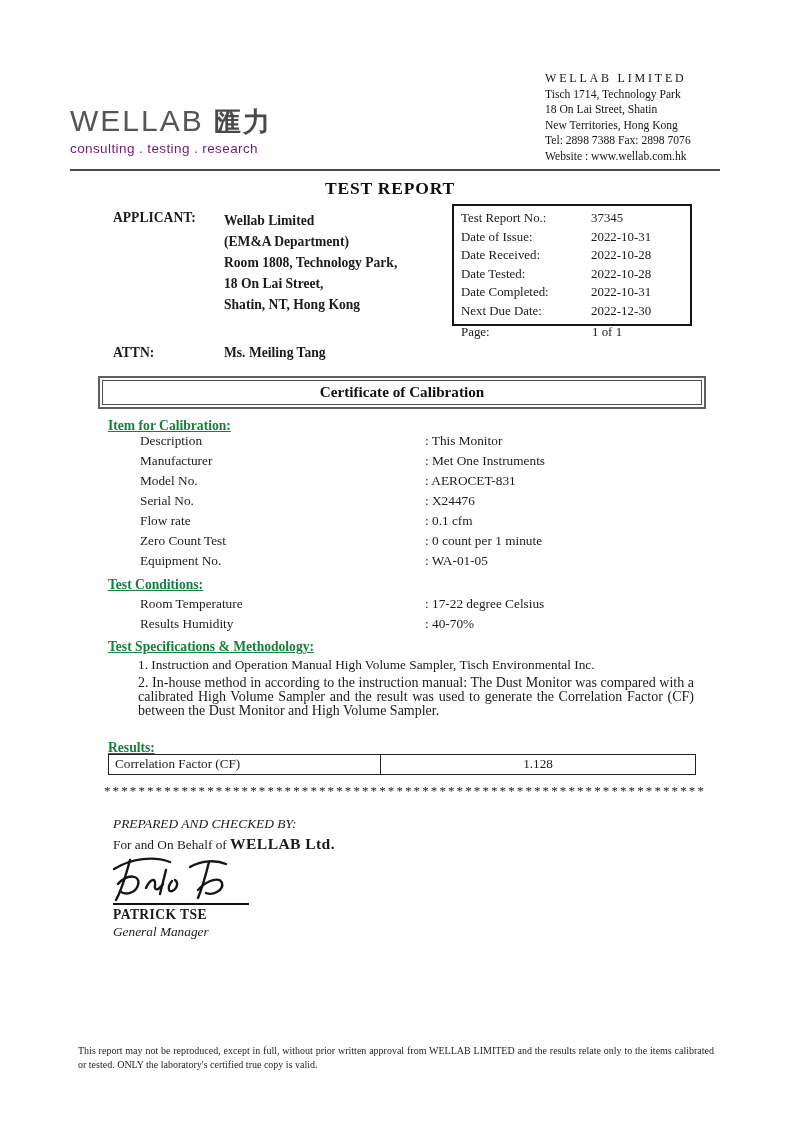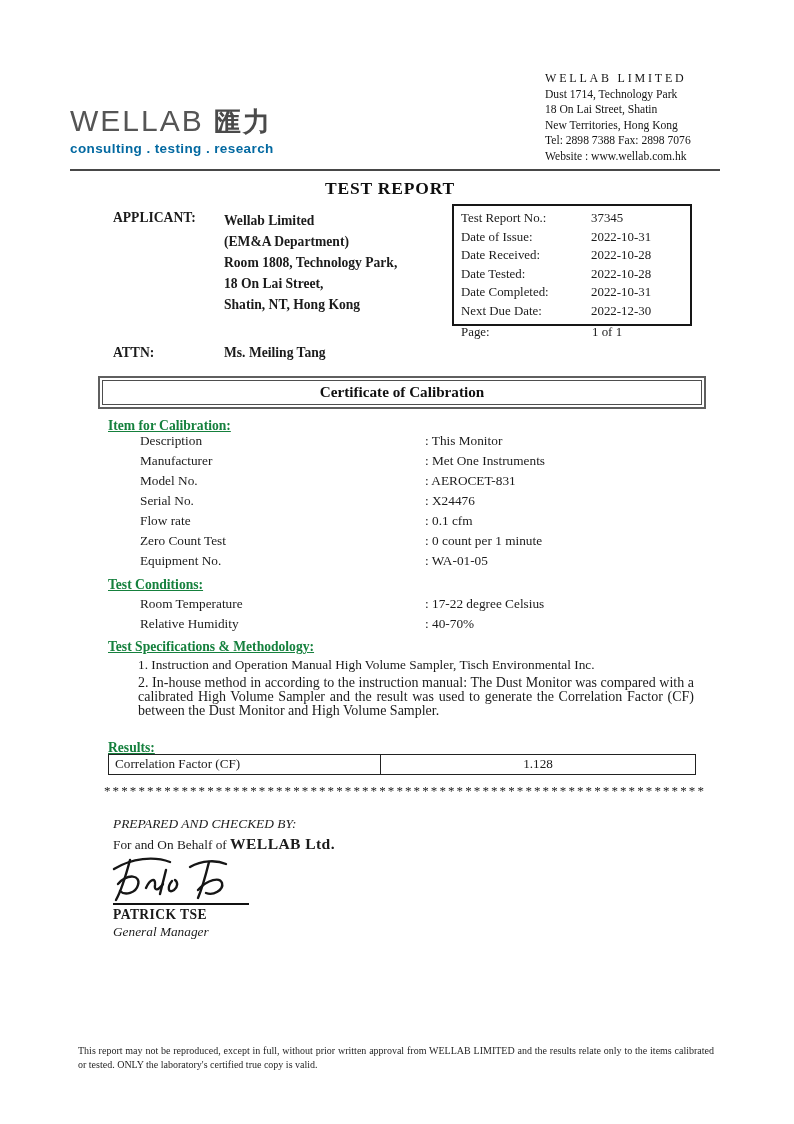--- a/index.html
+++ b/index.html
@@ -7,21 +7,21 @@
     position:relative;width:794px;height:1124px;background:#ffffff;
     font-family:"Liberation Serif",serif;color:#1b1b1b;overflow:hidden;
   }
   
   .letterhead{position:absolute;top:71px;left:545px;font-size:11.6px;line-height:15.6px;color:#141414;}
   .lh-company{letter-spacing:2.8px;font-size:12px;}
   
   .logo{position:absolute;top:104px;left:70px;font-family:"Liberation Sans",sans-serif;}
   .logo-brand{font-size:30px;letter-spacing:2px;color:#555;font-weight:500;}
   .logo-cjk{font-weight:700;color:#4a4a4a;font-size:27px;}
-  .logo-tagline{font-size:13.5px;font-weight:700;letter-spacing:0.4px;color:#0369a1;margin-top:1px;}
+  .logo-tagline{font-size:13.5px;font-weight:400;letter-spacing:0.4px;color:#701a75;margin-top:1px;}
   
   .rule{position:absolute;top:169px;left:70px;width:650px;border-top:2px solid #484848;}
   
   .title{position:absolute;top:178px;left:0;width:780px;text-align:center;
          font-size:17.5px;font-weight:700;letter-spacing:0.8px;color:#101010;}
   
   .applicant-label{position:absolute;top:210px;left:113px;font-weight:700;font-size:13.6px;}
   .applicant-lines{position:absolute;top:210px;left:224px;font-weight:700;font-size:13.6px;line-height:21px;}
   
   .infobox{position:absolute;top:204px;left:452px;width:229px;border:2.5px solid #161616;padding:3px 0 3px 7px;background:#fff;}
@@ -58,21 +58,21 @@
   
   .footer{position:absolute;top:1044px;left:78px;width:636px;font-size:10px;line-height:13.6px;text-align:justify;color:#1f1f1f;}
 </style>
 </head>
 <body>
 
 <div class="page">
 
   <div class="letterhead">
     <div class="lh-company">WELLAB LIMITED</div>
-    <div>Dust 1714, Technology Park</div>
+    <div>Tisch 1714, Technology Park</div>
     <div>18 On Lai Street, Shatin</div>
     <div>New Territories, Hong Kong</div>
     <div>Tel: 2898 7388 Fax: 2898 7076</div>
     <div>Website : www.wellab.com.hk</div>
   </div>
 
   <div class="logo">
     <div class="logo-brand">
       <span>WELLAB</span>
       <span class="logo-cjk">匯力</span>
@@ -163,21 +163,21 @@
     </div>
   </div>
 
   <div class="heading" style="top:577px;">Test Conditions:</div>
   <div class="kv-block" style="top:594px;">
     <div class="kv-row">
       <span class="kv-label">Room Temperature</span>
       <span>: 17-22 degree Celsius</span>
     </div>
     <div class="kv-row">
-      <span class="kv-label">Relative Humidity</span>
+      <span class="kv-label">Results Humidity</span>
       <span>: 40-70%</span>
     </div>
   </div>
 
   <div class="heading" style="top:639px;">Test Specifications &amp; Methodology:</div>
   <div class="spec-item1">1.  Instruction and Operation Manual High Volume Sampler, Tisch Environmental Inc.</div>
   <div class="spec-item2">2. In-house method in according to the instruction manual:  The Dust Monitor was compared with a calibrated High Volume Sampler and the result was used to generate the Correlation Factor (CF) between the Dust Monitor and High Volume Sampler.</div>
 
   <div class="heading" style="top:740px;">Results:</div>
   <div class="results-table">

